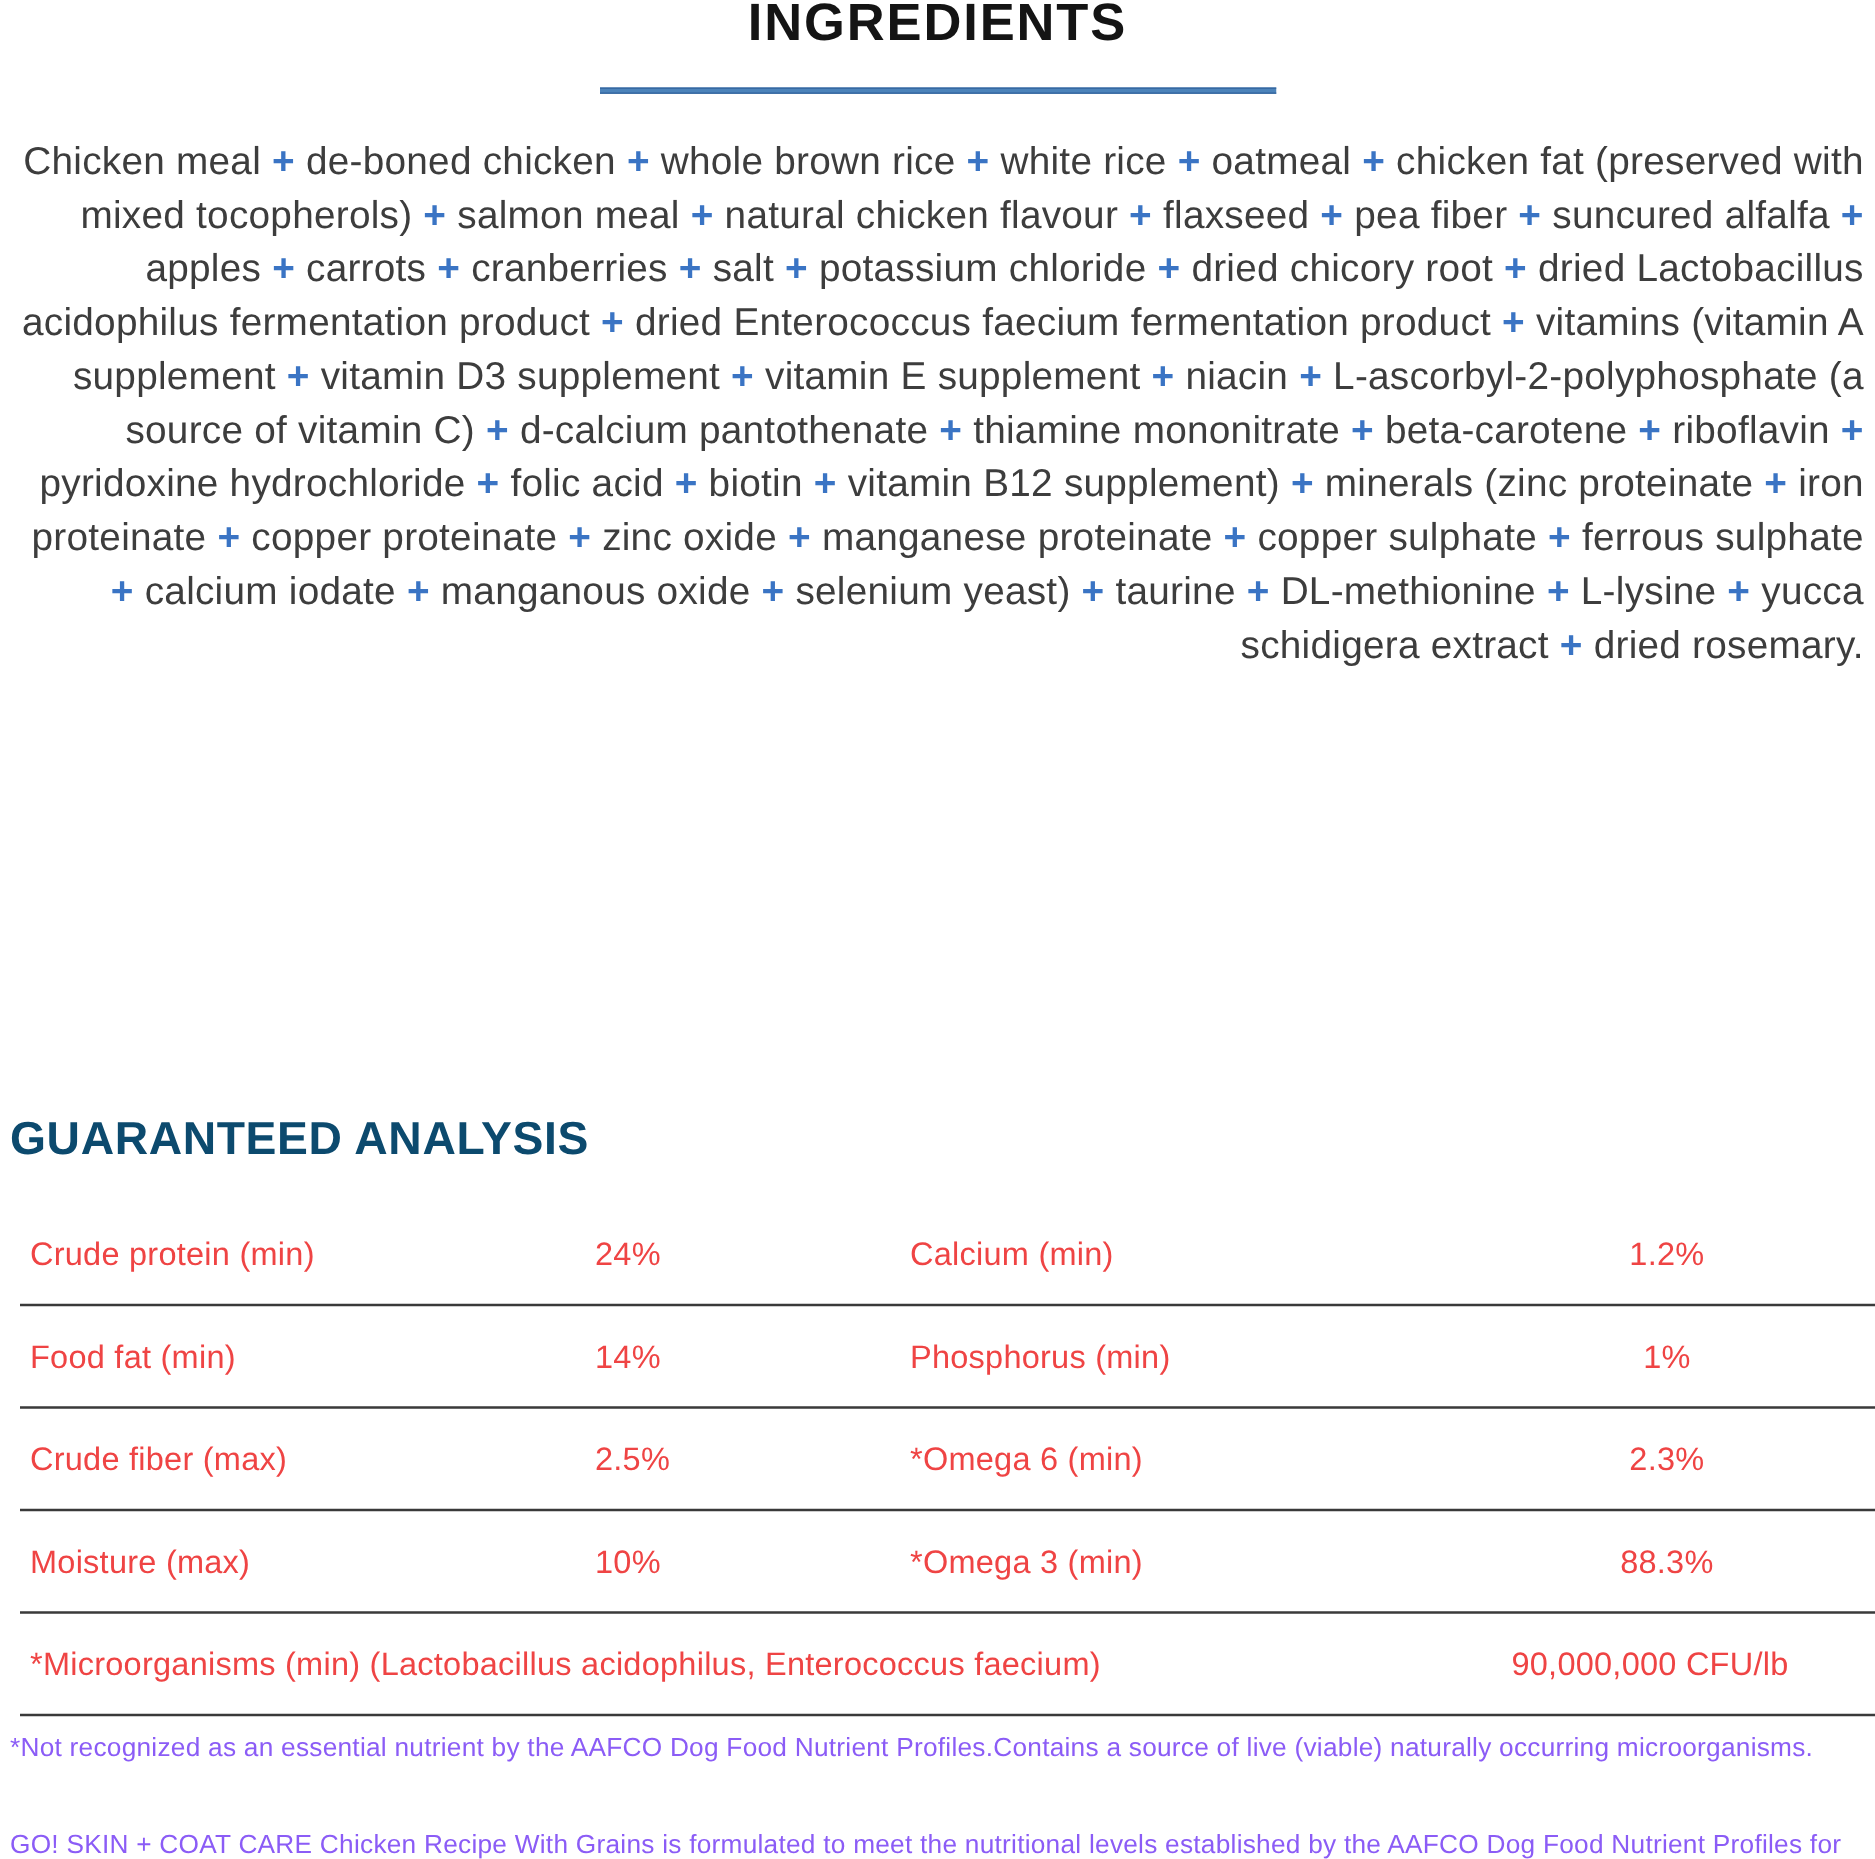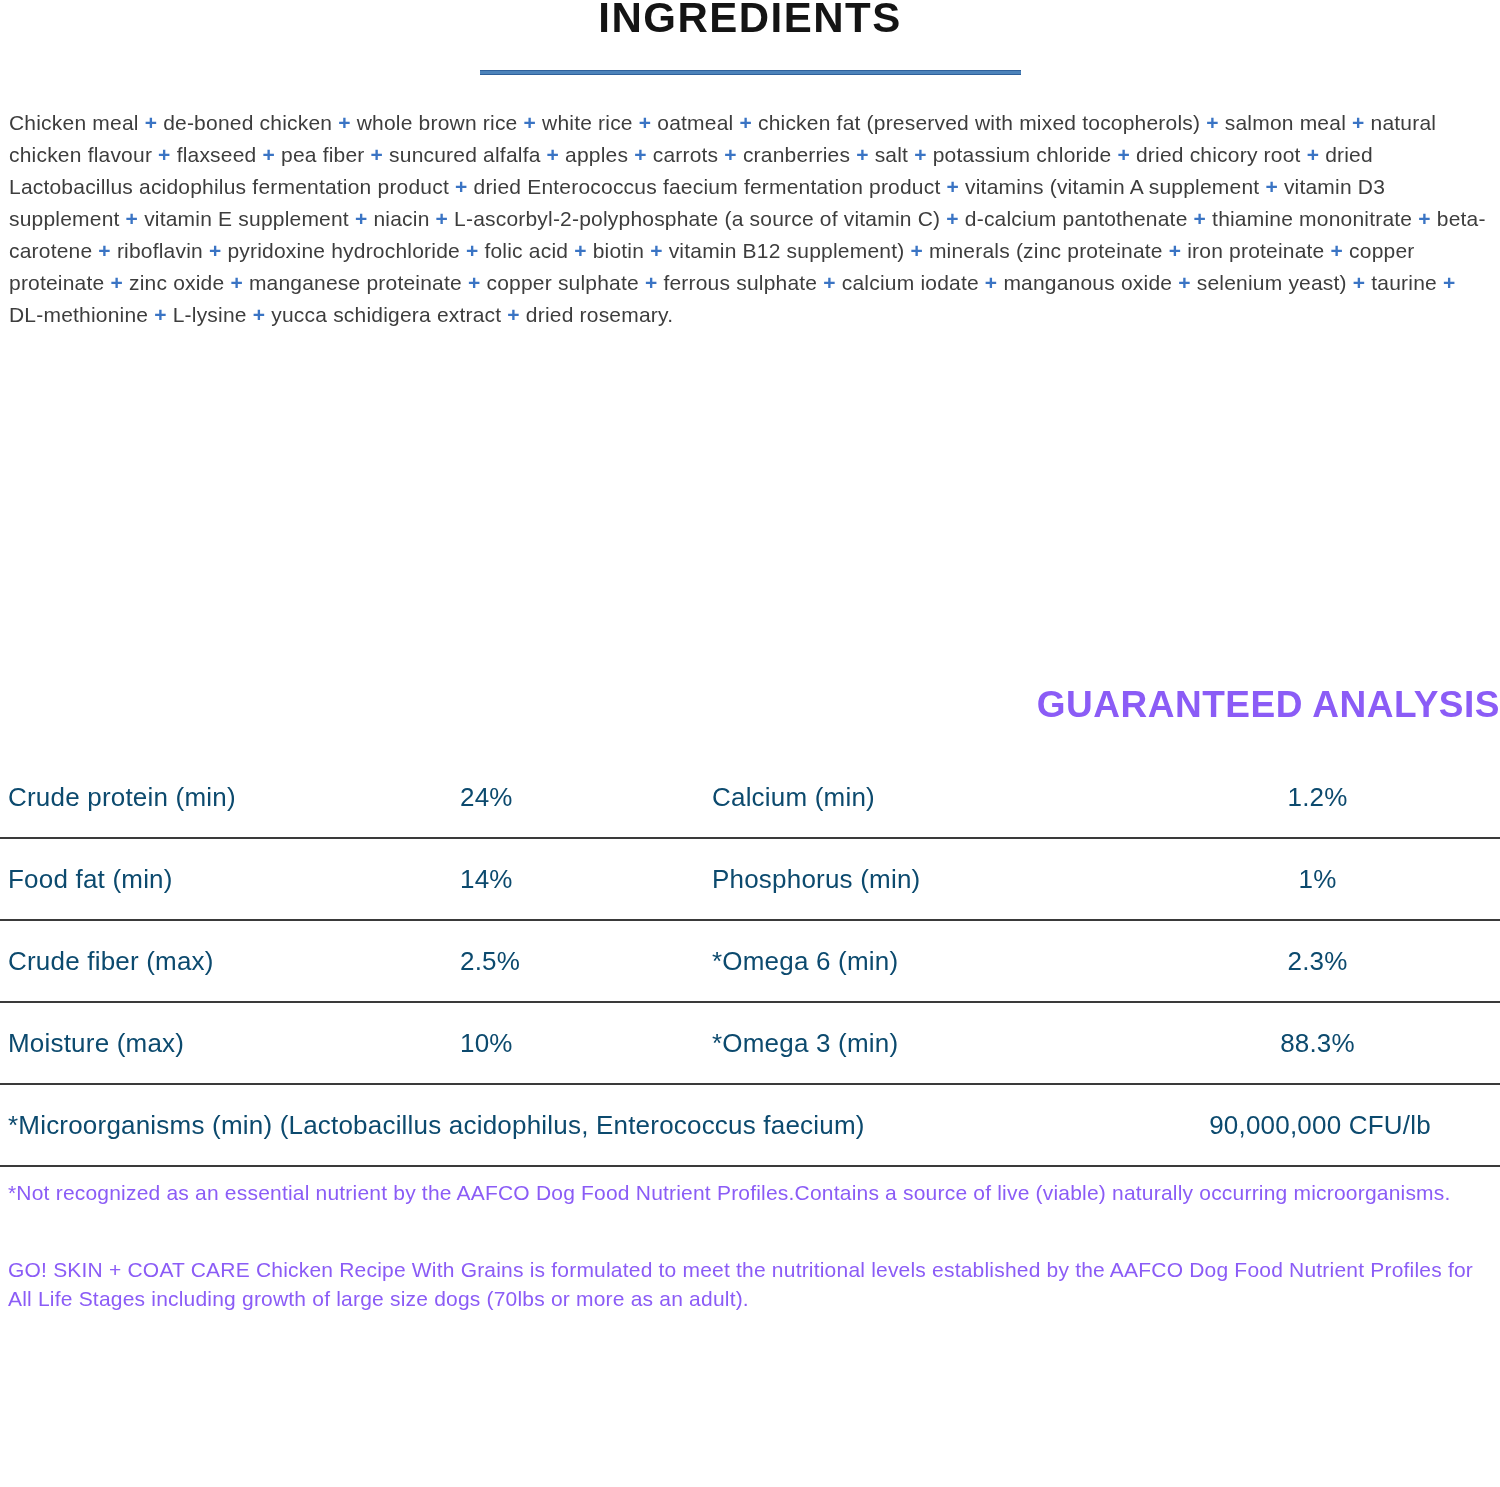--- a/index.html
+++ b/index.html
@@ -29,51 +29,51 @@
     height: 5px;
     margin: 30px auto 0 auto;
     background: #4c83ba;
     border-top: 1px solid #2f619b;
     border-bottom: 1px solid #2f619b;
   }
   .ingredients-paragraph {
     margin: 32px auto 0 auto;
     width: 1494px;
     padding: 0 6px;
-    text-align: left;
-    font-size: 21px;
-    line-height: 32px;
+    text-align: right;
+    font-size: 31px;
+    line-height: 43px;
     letter-spacing: 0.2px;
     color: #3d3d3d;
   }
   .plus {
     color: #3a74c4;
     font-weight: 700;
   }
 
   .ga-heading {
     margin: 355px 0 0 0;
     padding-left: 8px;
     font-size: 37px;
     line-height: 1;
     font-weight: 800;
     letter-spacing: 0.5px;
-    color: #8b5cf6;
-    text-align: right;
+    color: #0c4a6e;
   }
 
   .analysis-table { margin-top: 34px; width: 1500px; }
   .analysis-row {
     display: flex;
     align-items: center;
     height: 82px;
     border-bottom: 2px solid #3a3a3a;
     font-size: 26px;
     letter-spacing: 0.2px;
-    color: #0c4a6e;
+    color: #ef4444;
+    margin-left: 16px;
   }
   .analysis-row .c1 { width: 460px; padding-left: 8px; }
   .analysis-row .c2 { width: 155px; }
   .analysis-row .c3 { width: 620px; padding-left: 97px; }
   .analysis-row .c4 { width: 165px; text-align: center; white-space: nowrap; }
   .analysis-row.full .label { flex: 1 1 auto; padding-left: 8px; }
   .analysis-row.full .value { width: 300px; margin-right: 30px; text-align: center; white-space: nowrap; }
 
   .footnote {
     margin: 11px 0 0 0;

